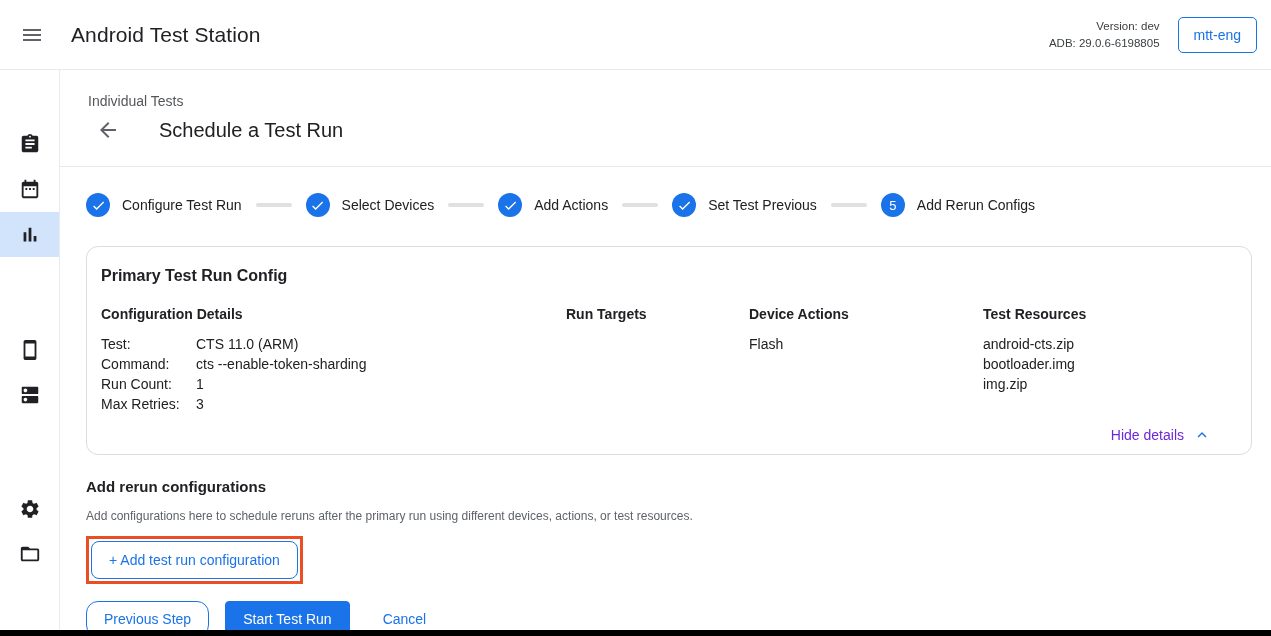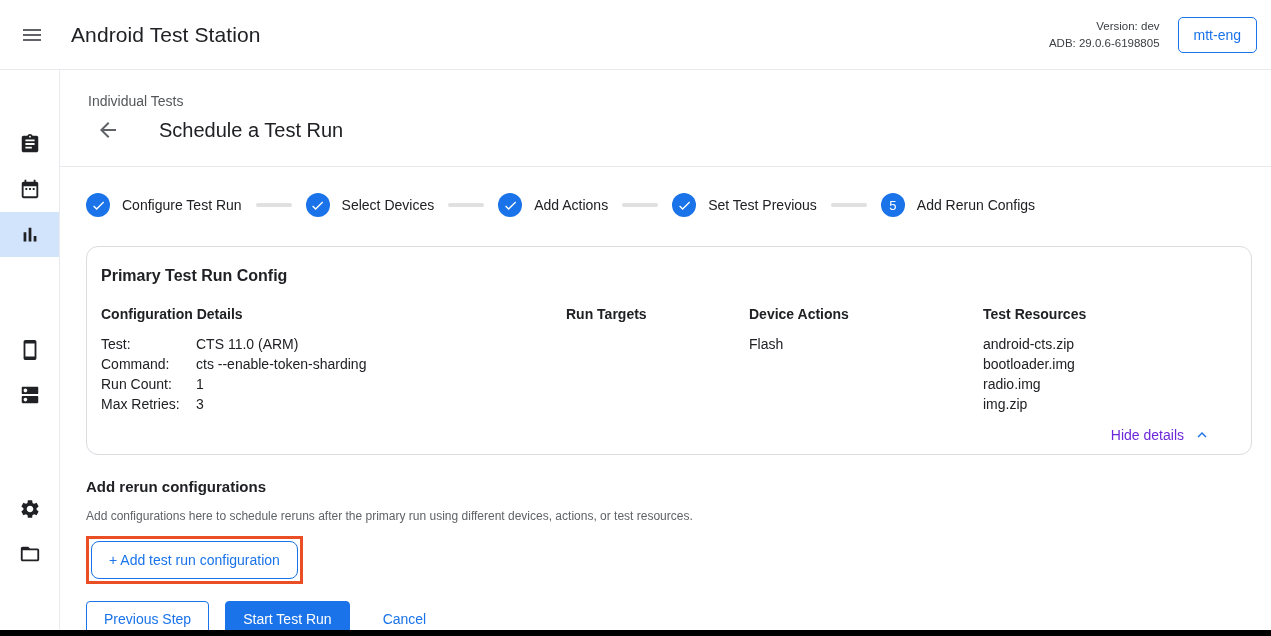--- a/index.html
+++ b/index.html
@@ -83,21 +83,21 @@
   .rerun-desc { font-size:12px; color:#5f6368; margin-top:14px; }
   .highlight-box { display:inline-block; border:3px solid #ea4e24; padding:2px; margin-top:13px; }
   .add-config-btn {
     border:1px solid #1a73e8; color:#1a73e8; background:#fff; border-radius:8px;
     font-size:14px; padding:10px 17px; cursor:pointer; font-family:inherit;
   }
 
   
   .footer-row { display:flex; align-items:center; margin:17px 0 0 26px; }
   .btn-outline {
-    border:1px solid #1a73e8; color:#1a73e8; background:#fff; border-radius:4px;
+    border:1px solid #1a73e8; color:#1a73e8; background:#fff; border-radius:12px;
     font-size:14px; padding:9px 17px; cursor:pointer; font-family:inherit;
   }
   .btn-primary {
     border:1px solid #1a73e8; background:#1a73e8; color:#fff; border-radius:4px;
     font-size:14px; padding:9px 17px; margin-left:16px; cursor:pointer; font-family:inherit;
   }
   .btn-text {
     border:none; background:none; color:#1a73e8; font-size:14px; margin-left:27px;
     cursor:pointer; font-family:inherit;
   }
@@ -266,21 +266,20 @@
           <div class="col-header">Run Targets</div>
         </div>
         <div>
           <div class="col-header">Device Actions</div>
           <div class="res-line">Flash</div>
         </div>
         <div>
           <div class="col-header">Test Resources</div>
           <div class="res-line">android-cts.zip</div>
           <div class="res-line">bootloader.img</div>
-          <div class="res-line">radio.img</div>
           <div class="res-line">img.zip</div>
         </div>
       </div>
       <div class="hide-details">
         <div class="hide-details-link">
           <span>Hide details</span>
           <span>
             <svg viewBox="0 0 24 24">
                 <path d="M12 8l-6 6 1.41 1.41L12 10.83l4.59 4.58L18 14z"></path>
               </svg>

